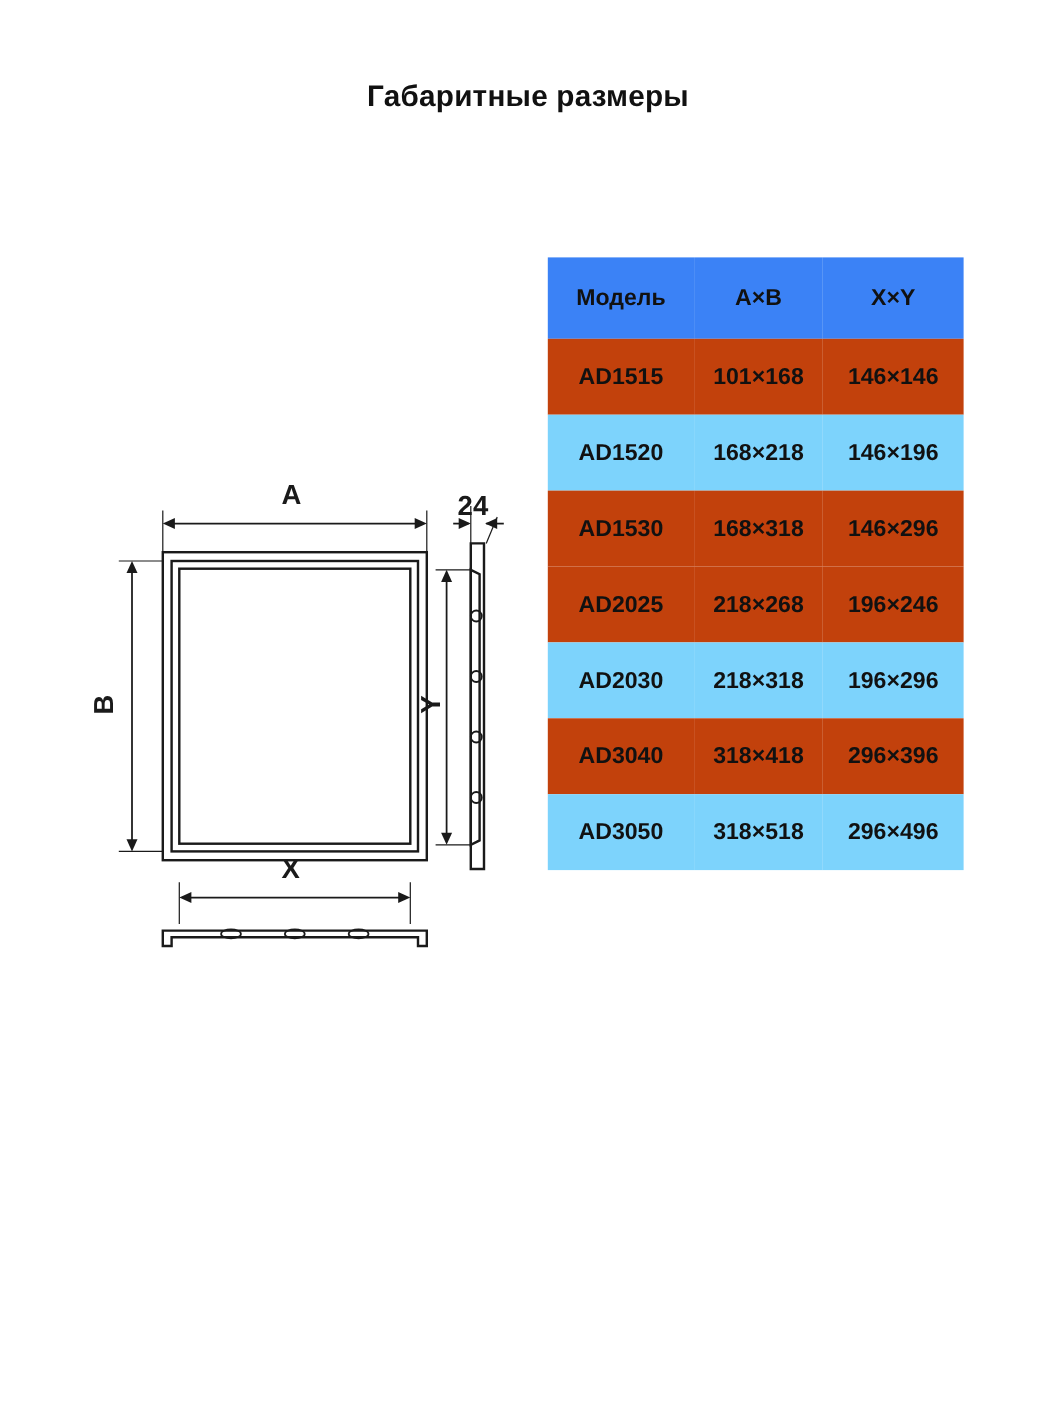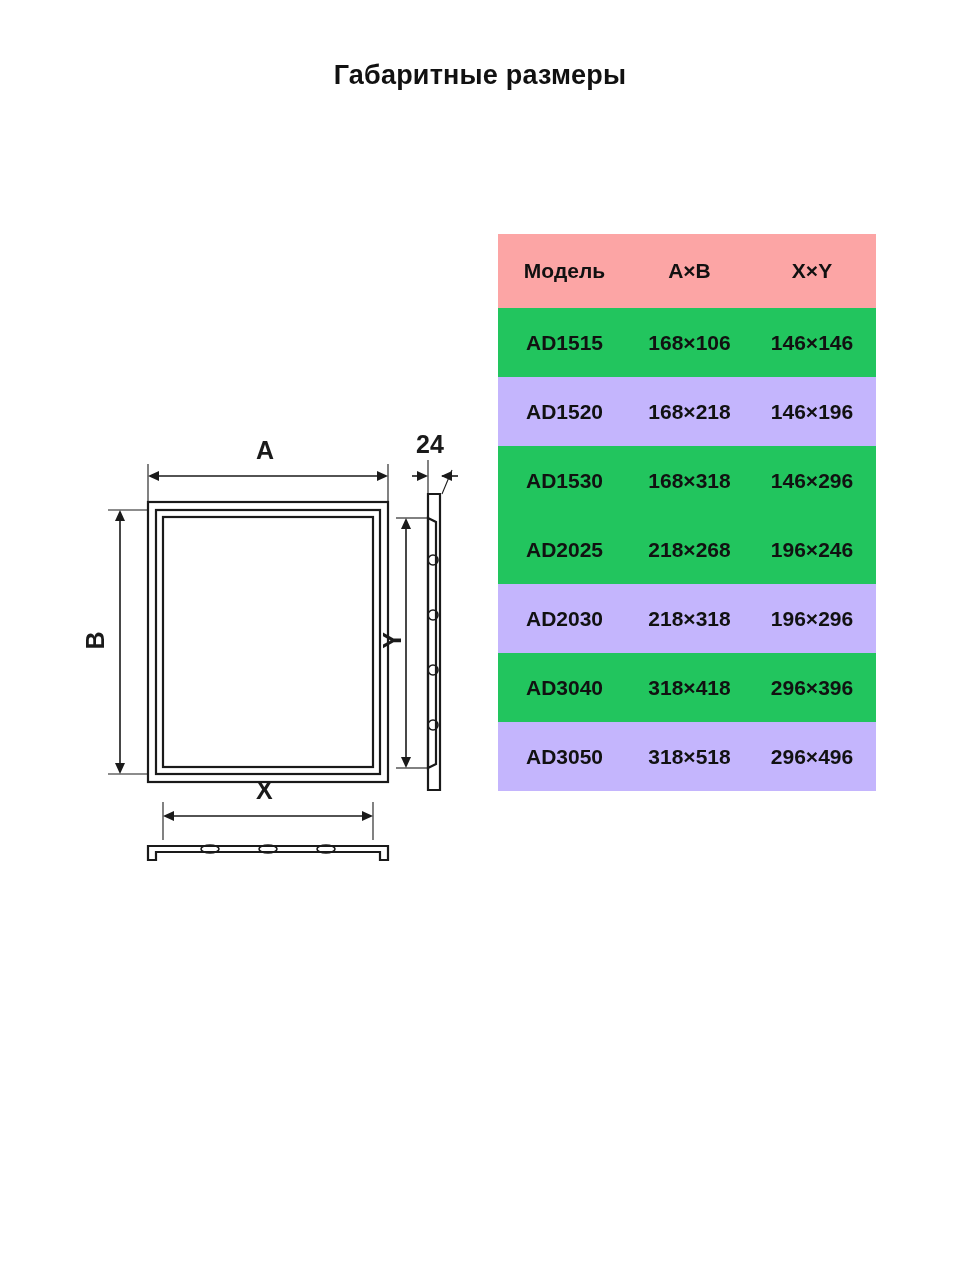--- a/index.html
+++ b/index.html
@@ -13,21 +13,21 @@
     position: relative;
     font-family: "Liberation Sans", sans-serif;
     color: #1a1a1a;
     overflow: hidden;
   }
 
   
   #page-title {
     position: absolute;
     left: 0;
-    top: 60px;
+    top: 72px;
     width: 960px;
     text-align: center;
     font-size: 27px;
     font-weight: bold;
     letter-spacing: 0.2px;
     color: #111111;
   }
 
   
   #drawing {
@@ -47,40 +47,40 @@
     width: 378px;
     border-collapse: collapse;
     table-layout: fixed;
   }
   #spec-table col.c0 { width: 133px; }
   #spec-table col.c1 { width: 117px; }
   #spec-table col.c2 { width: 128px; }
 
   #spec-table th {
     height: 72px;
-    background: #fca5a5;
+    background: #3b82f6;
     font-size: 21px;
     font-weight: bold;
     color: #111111;
     text-align: center;
     vertical-align: middle;
     border: 0;
   }
   #spec-table td {
     height: 67px;
     font-size: 21px;
     font-weight: bold;
     color: #111111;
     text-align: center;
     vertical-align: middle;
     border: 0;
-    background: #22c55e;
+    background: #c2410c;
   }
   #spec-table tr.alt td {
-    background: #c4b5fd;
+    background: #7dd3fc;
   }
 </style>
 </head>
 <body>
 
 <div id="page-title">Габаритные размеры</div>
 
 <div id="drawing">
   <svg width="420" height="470" viewBox="0 0 420 470" xmlns="http://www.w3.org/2000/svg">
     <g stroke="#1a1a1a" fill="none" stroke-width="2.2">
@@ -173,40 +173,40 @@
   </svg>
 
   <div style="position:absolute; left:196px; top:6px; font-size:25px; font-weight:bold;">A</div>
 
   <div style="position:absolute; left:26px; top:196px; font-size:25px; font-weight:bold; transform:rotate(-90deg); transform-origin:center;">B</div>
 
   <div style="position:absolute; left:196px; top:346px; font-size:25px; font-weight:bold;">X</div>
 
   <div style="position:absolute; left:324px; top:196px; font-size:25px; font-weight:bold; transform:rotate(-90deg); transform-origin:center;">Y</div>
 
-  <div style="position:absolute; left:356px; top:0px; font-size:25px; font-weight:bold;">24</div>
+  <div style="position:absolute; left:356px; top:16px; font-size:25px; font-weight:bold;">24</div>
 </div>
 
 <table id="spec-table">
   <colgroup>
       <col class="c0">
       <col class="c1">
       <col class="c2">
     </colgroup>
   <thead>
     <tr>
       <th>Модель</th>
       <th>A×B</th>
       <th>X×Y</th>
     </tr>
   </thead>
   <tbody>
     <tr>
       <td>AD1515</td>
-      <td>168×106</td>
+      <td>101×168</td>
       <td>146×146</td>
     </tr>
     <tr class="alt">
       <td>AD1520</td>
       <td>168×218</td>
       <td>146×196</td>
     </tr>
     <tr>
       <td>AD1530</td>
       <td>168×318</td>

